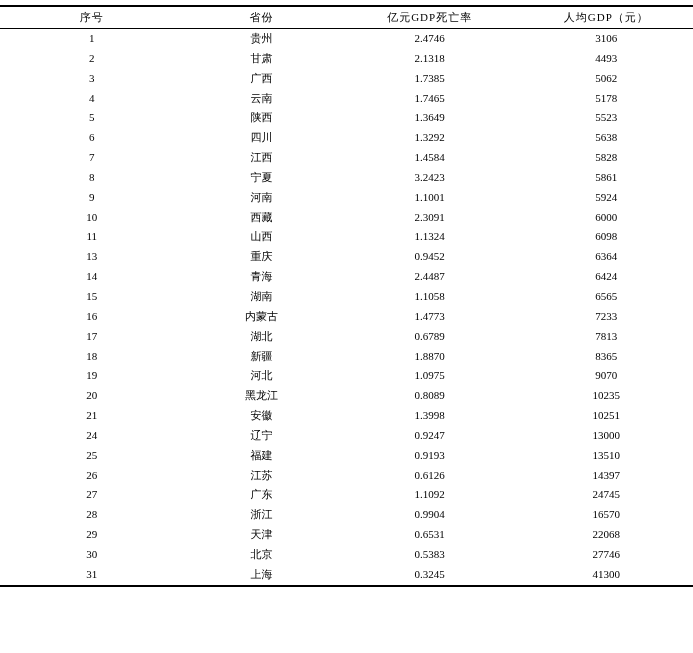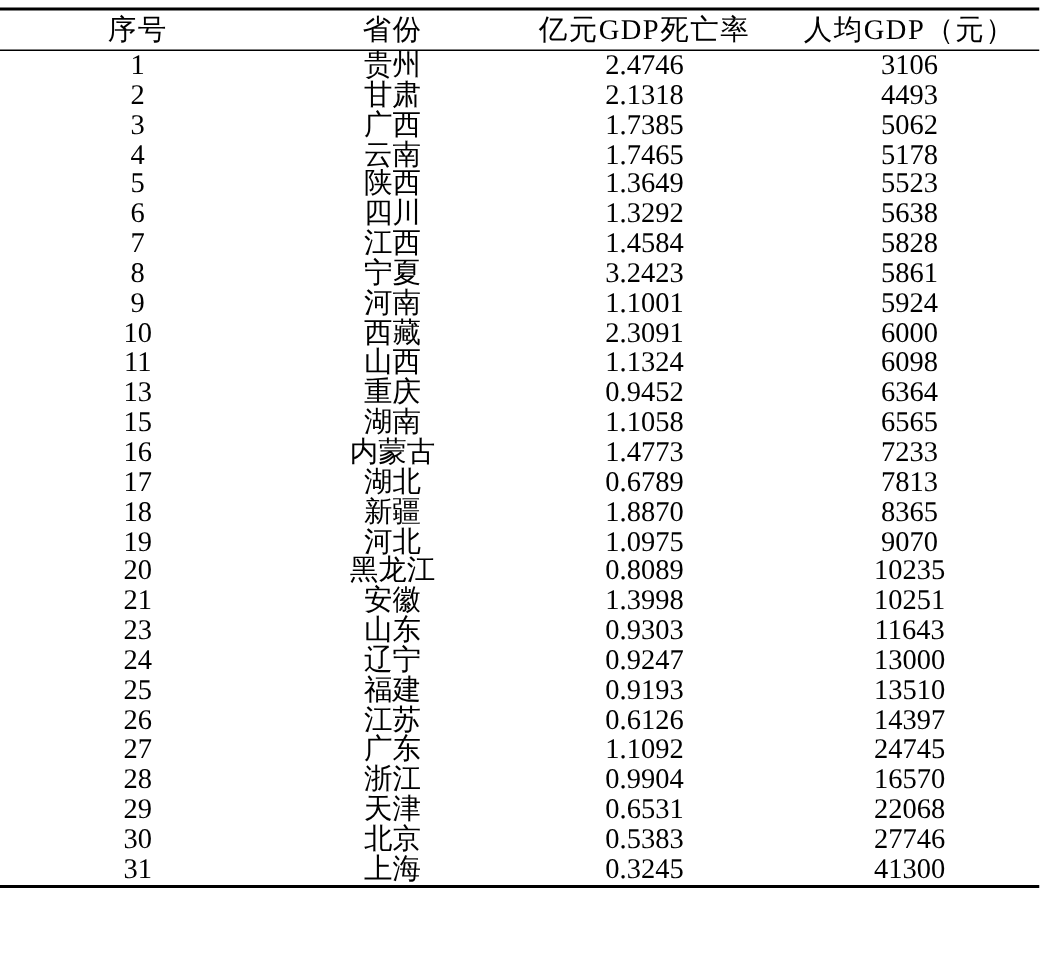--- a/index.html
+++ b/index.html
@@ -18,21 +18,21 @@
     font-family: "Liberation Serif", "DejaVu Serif", serif;
     color: #000000;
     background: #ffffff;
   }
   table.data-table {
     width: 693px;
     border-collapse: collapse;
     table-layout: fixed;
     border-top: 2px solid #000000;
     border-bottom: 2px solid #000000;
-    font-size: 19px;
+    font-size: 11px;
   }
   col.c1 { width: 26.5%; }
   col.c2 { width: 22.5%; }
   col.c3 { width: 26%; }
   col.c4 { width: 25%; }
   thead th {
     font-weight: normal;
     text-align: center;
     vertical-align: middle;
     height: 21px;
@@ -135,20 +135,26 @@
           <td>1.1324</td>
           <td>6098</td>
         </tr>
         <tr>
           <td>13</td>
           <td>重庆</td>
           <td>0.9452</td>
           <td>6364</td>
         </tr>
         <tr>
+          <td>14</td>
+          <td>青海</td>
+          <td>2.4487</td>
+          <td>6424</td>
+        </tr>
+        <tr>
           <td>15</td>
           <td>湖南</td>
           <td>1.1058</td>
           <td>6565</td>
         </tr>
         <tr>
           <td>16</td>
           <td>内蒙古</td>
           <td>1.4773</td>
           <td>7233</td>
@@ -175,26 +181,20 @@
           <td>20</td>
           <td>黑龙江</td>
           <td>0.8089</td>
           <td>10235</td>
         </tr>
         <tr>
           <td>21</td>
           <td>安徽</td>
           <td>1.3998</td>
           <td>10251</td>
-        </tr>
-        <tr>
-          <td>23</td>
-          <td>山东</td>
-          <td>0.9303</td>
-          <td>11643</td>
         </tr>
         <tr>
           <td>24</td>
           <td>辽宁</td>
           <td>0.9247</td>
           <td>13000</td>
         </tr>
         <tr>
           <td>25</td>
           <td>福建</td>

